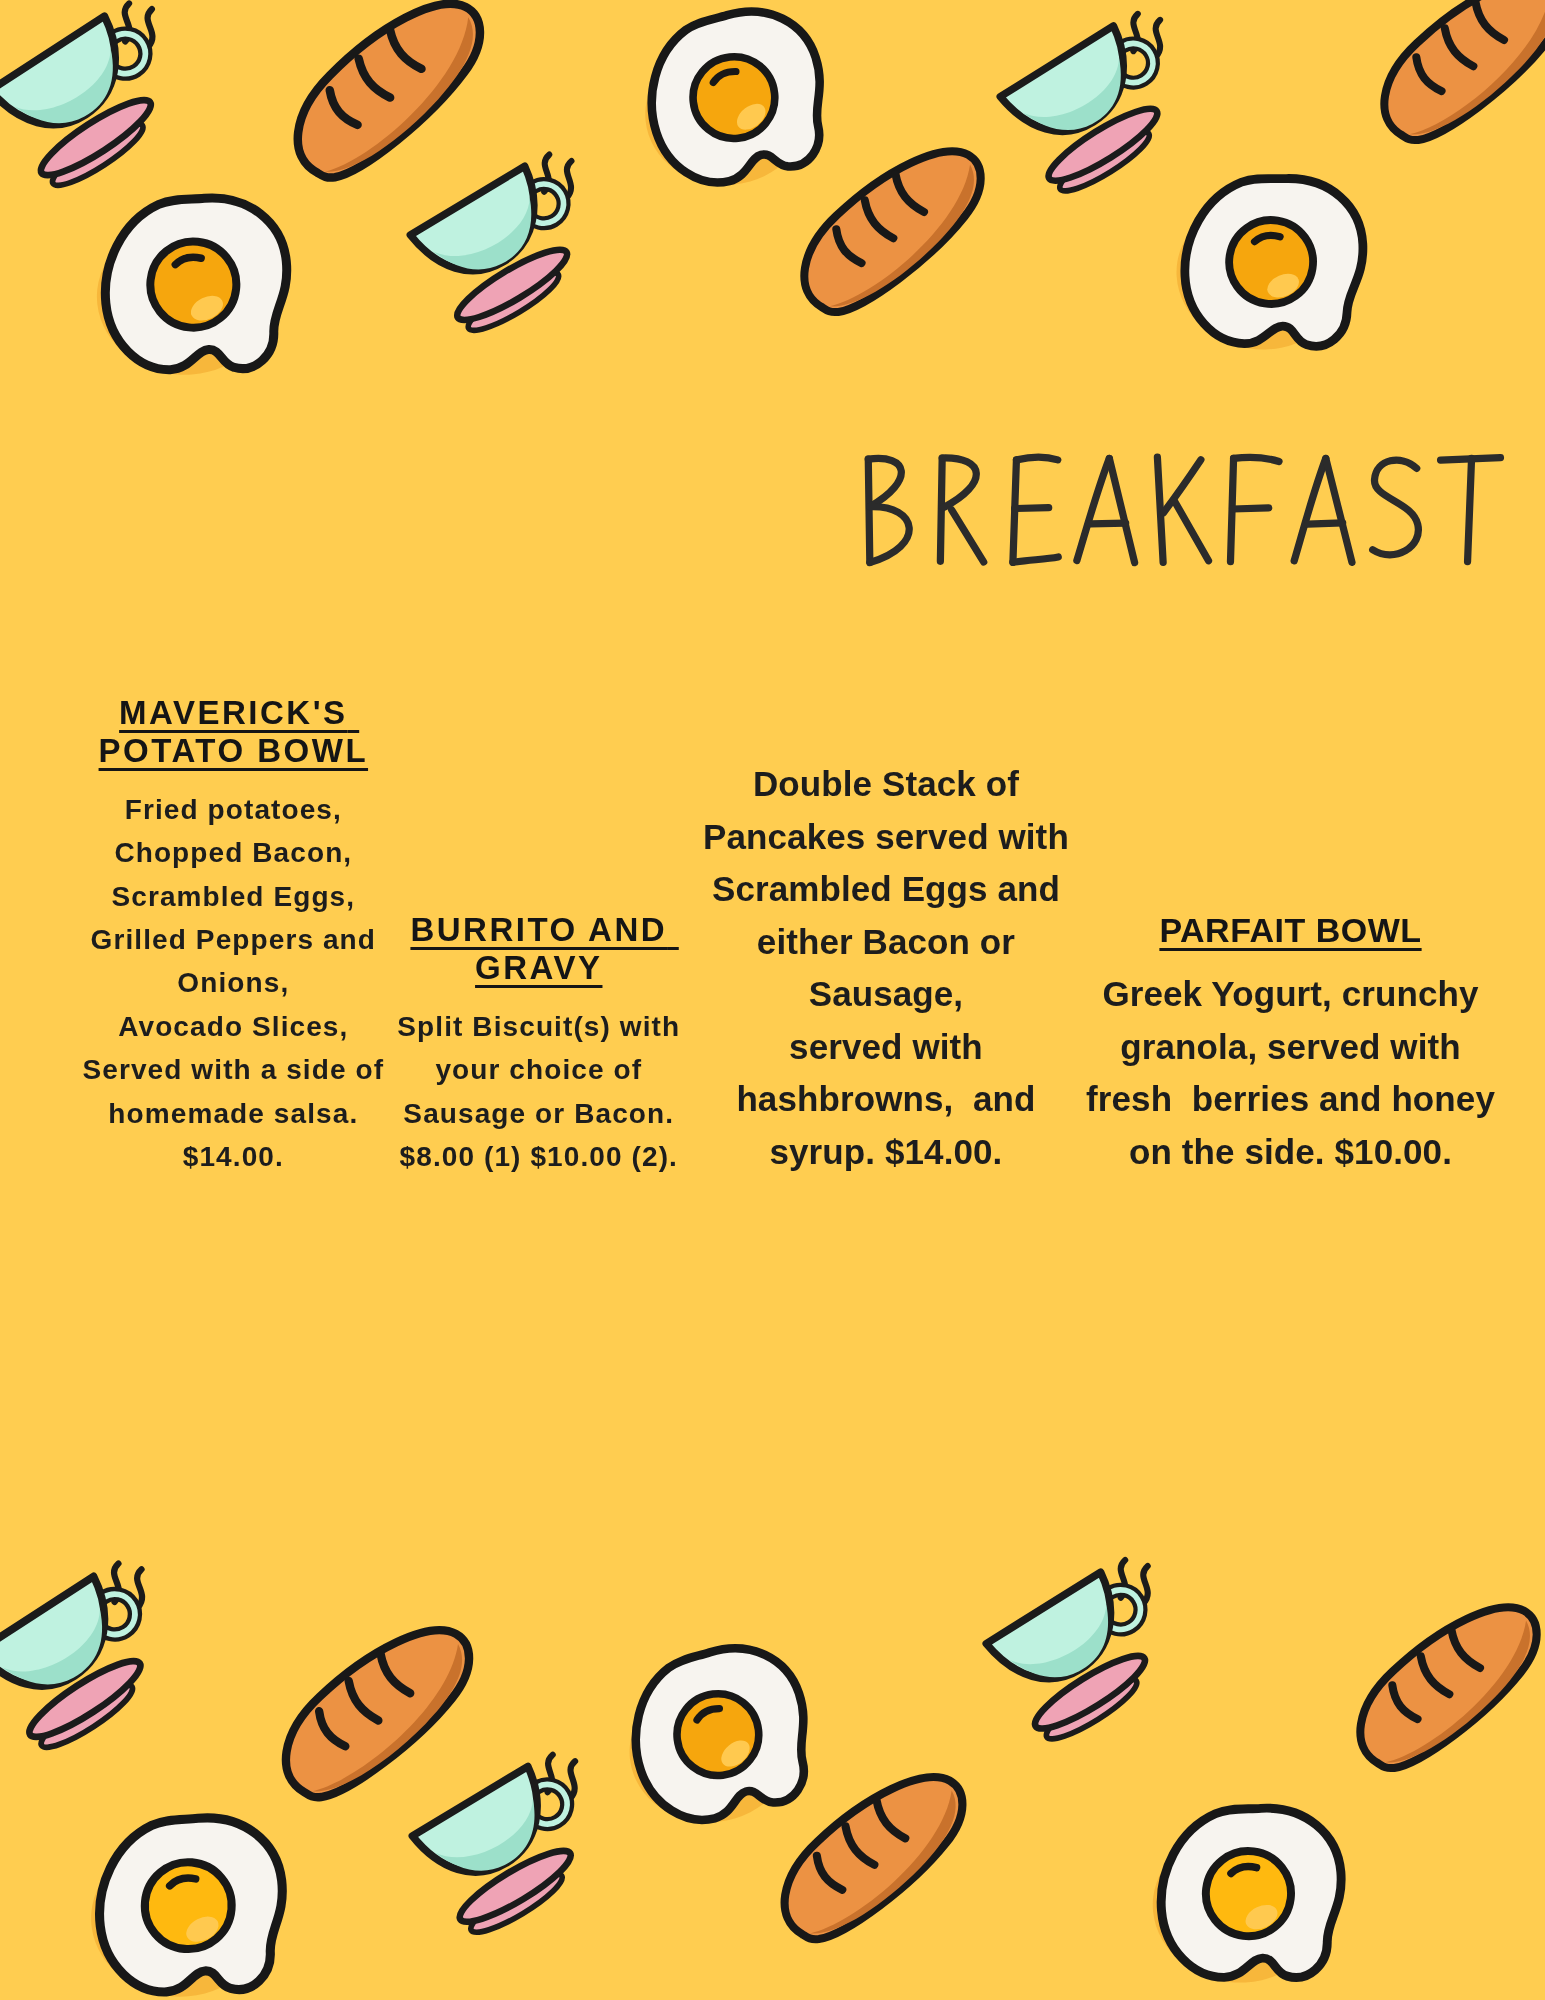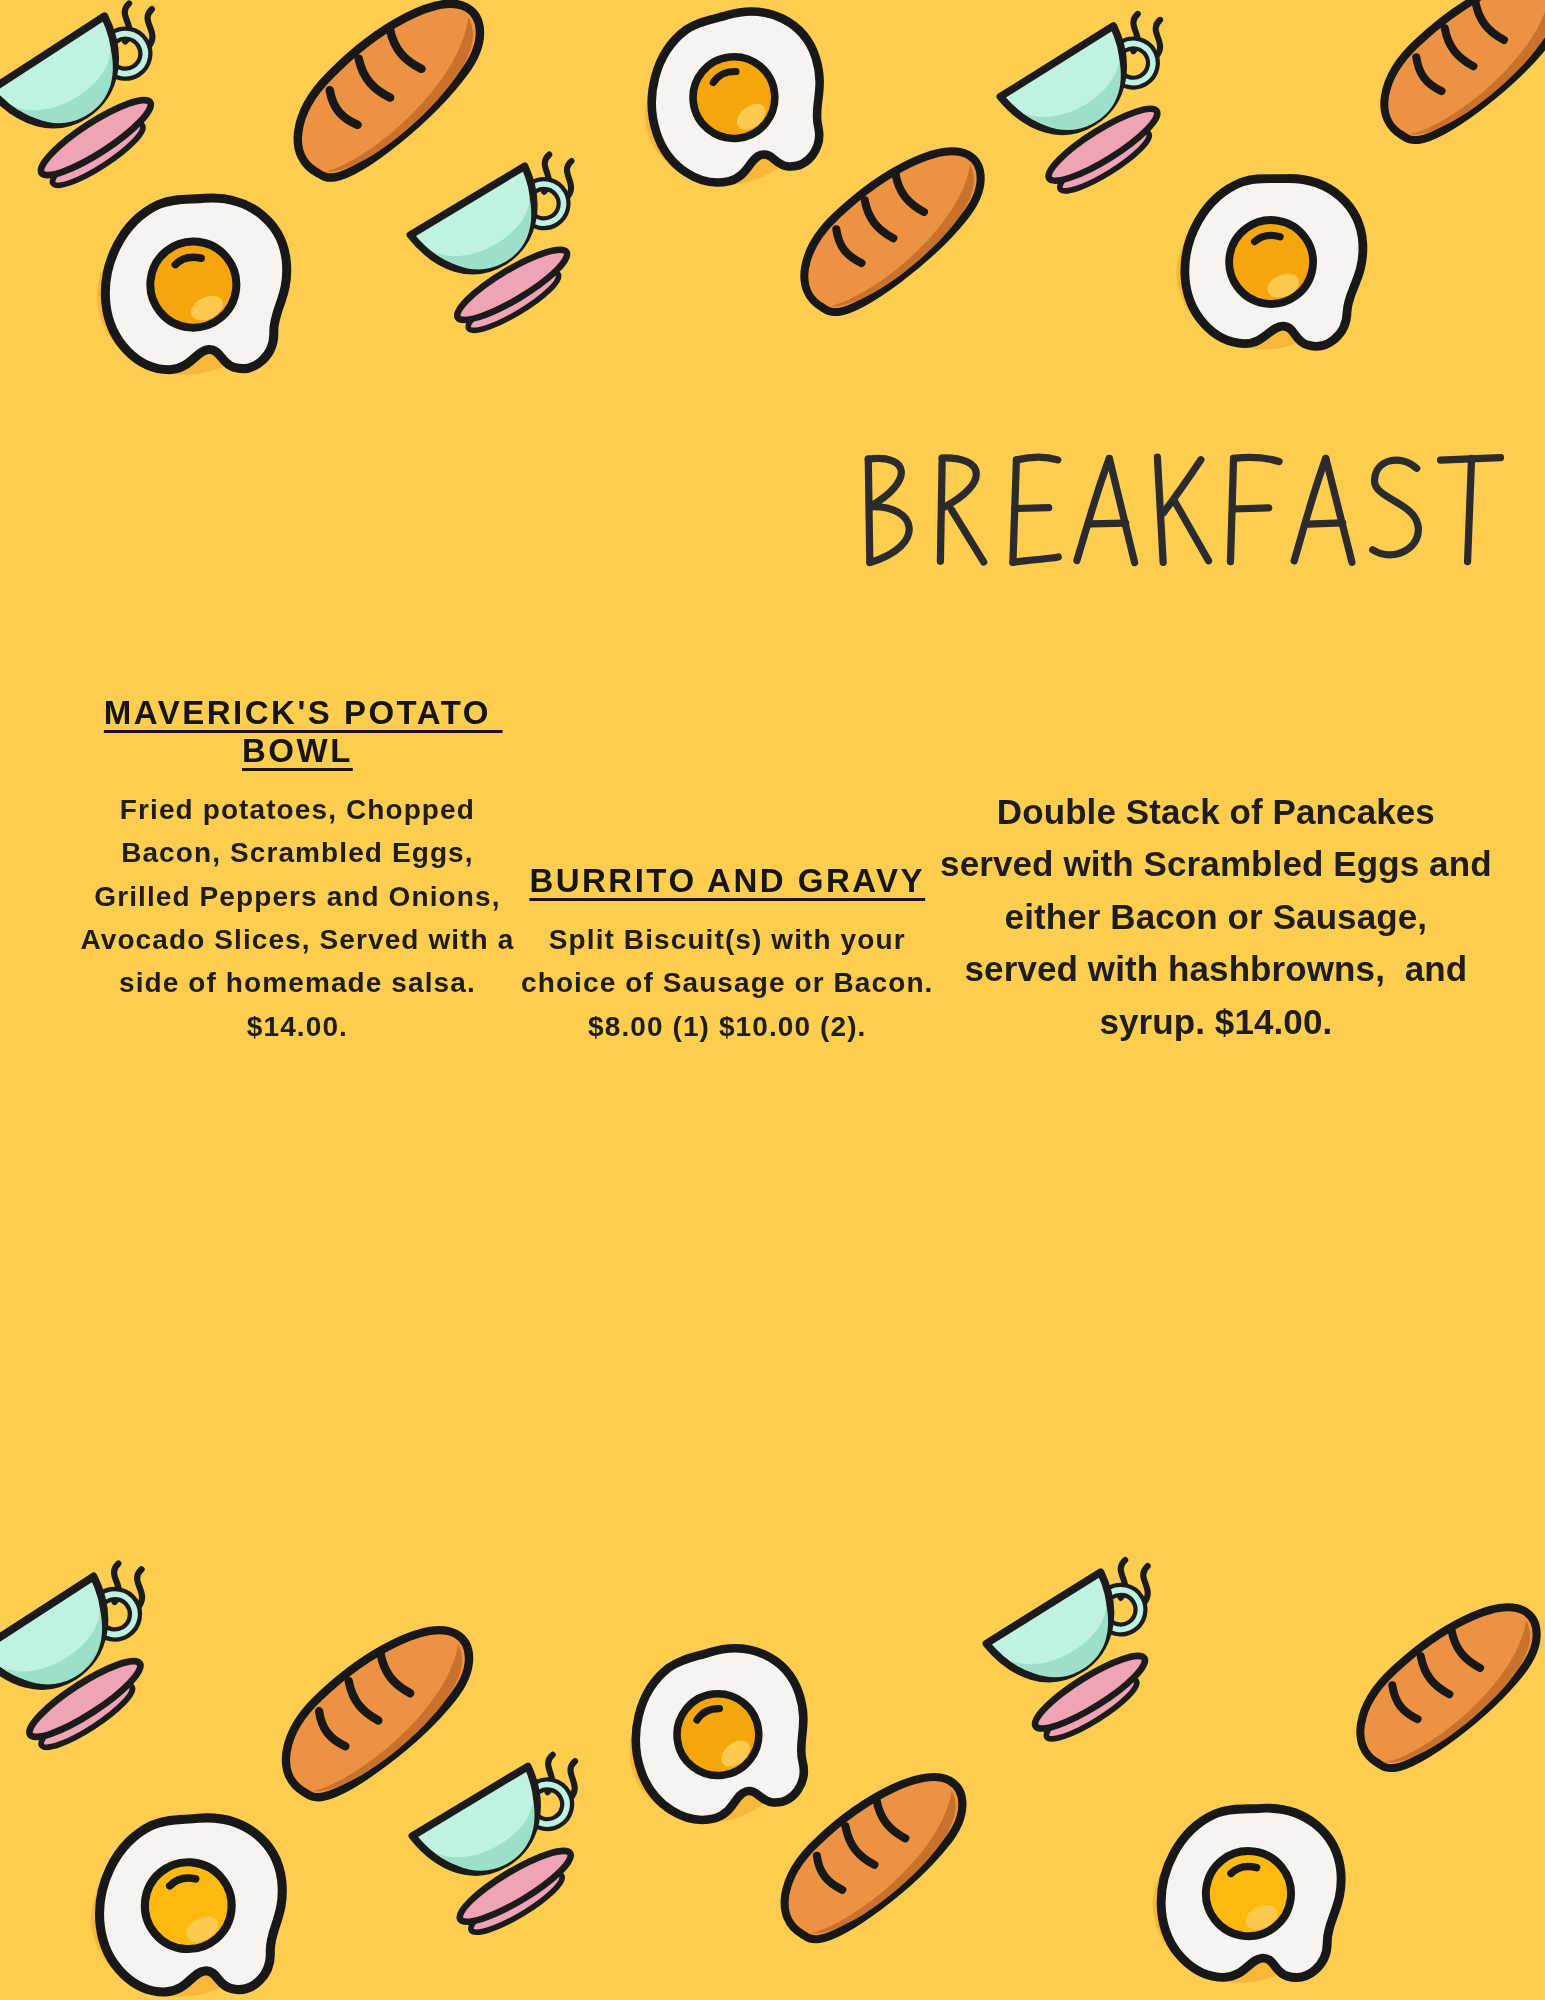--- a/index.html
+++ b/index.html
@@ -175,14 +175,18 @@
 Avocado Slices, Served with a side of homemade salsa. $14.00.</p>
     </div>
     <div class="item">
       <h3 class="name">BURRITO AND GRAVY</h3>
       <p class="desc">Split Biscuit(s) with your choice of Sausage or Bacon. $8.00 (1) $10.00 (2).</p>
     </div>
     <div class="item tight">
       <p class="desc">Double Stack of Pancakes served with Scrambled Eggs and either Bacon or Sausage,
 served with hashbrowns,  and syrup. $14.00.</p>
     </div>
+    <div class="item tight">
+      <h3 class="name">PARFAIT BOWL</h3>
+      <p class="desc">Greek Yogurt, crunchy granola, served with fresh  berries and honey on the side. $10.00.</p>
+    </div>
   </div>
 </div>
 
 </body></html>

